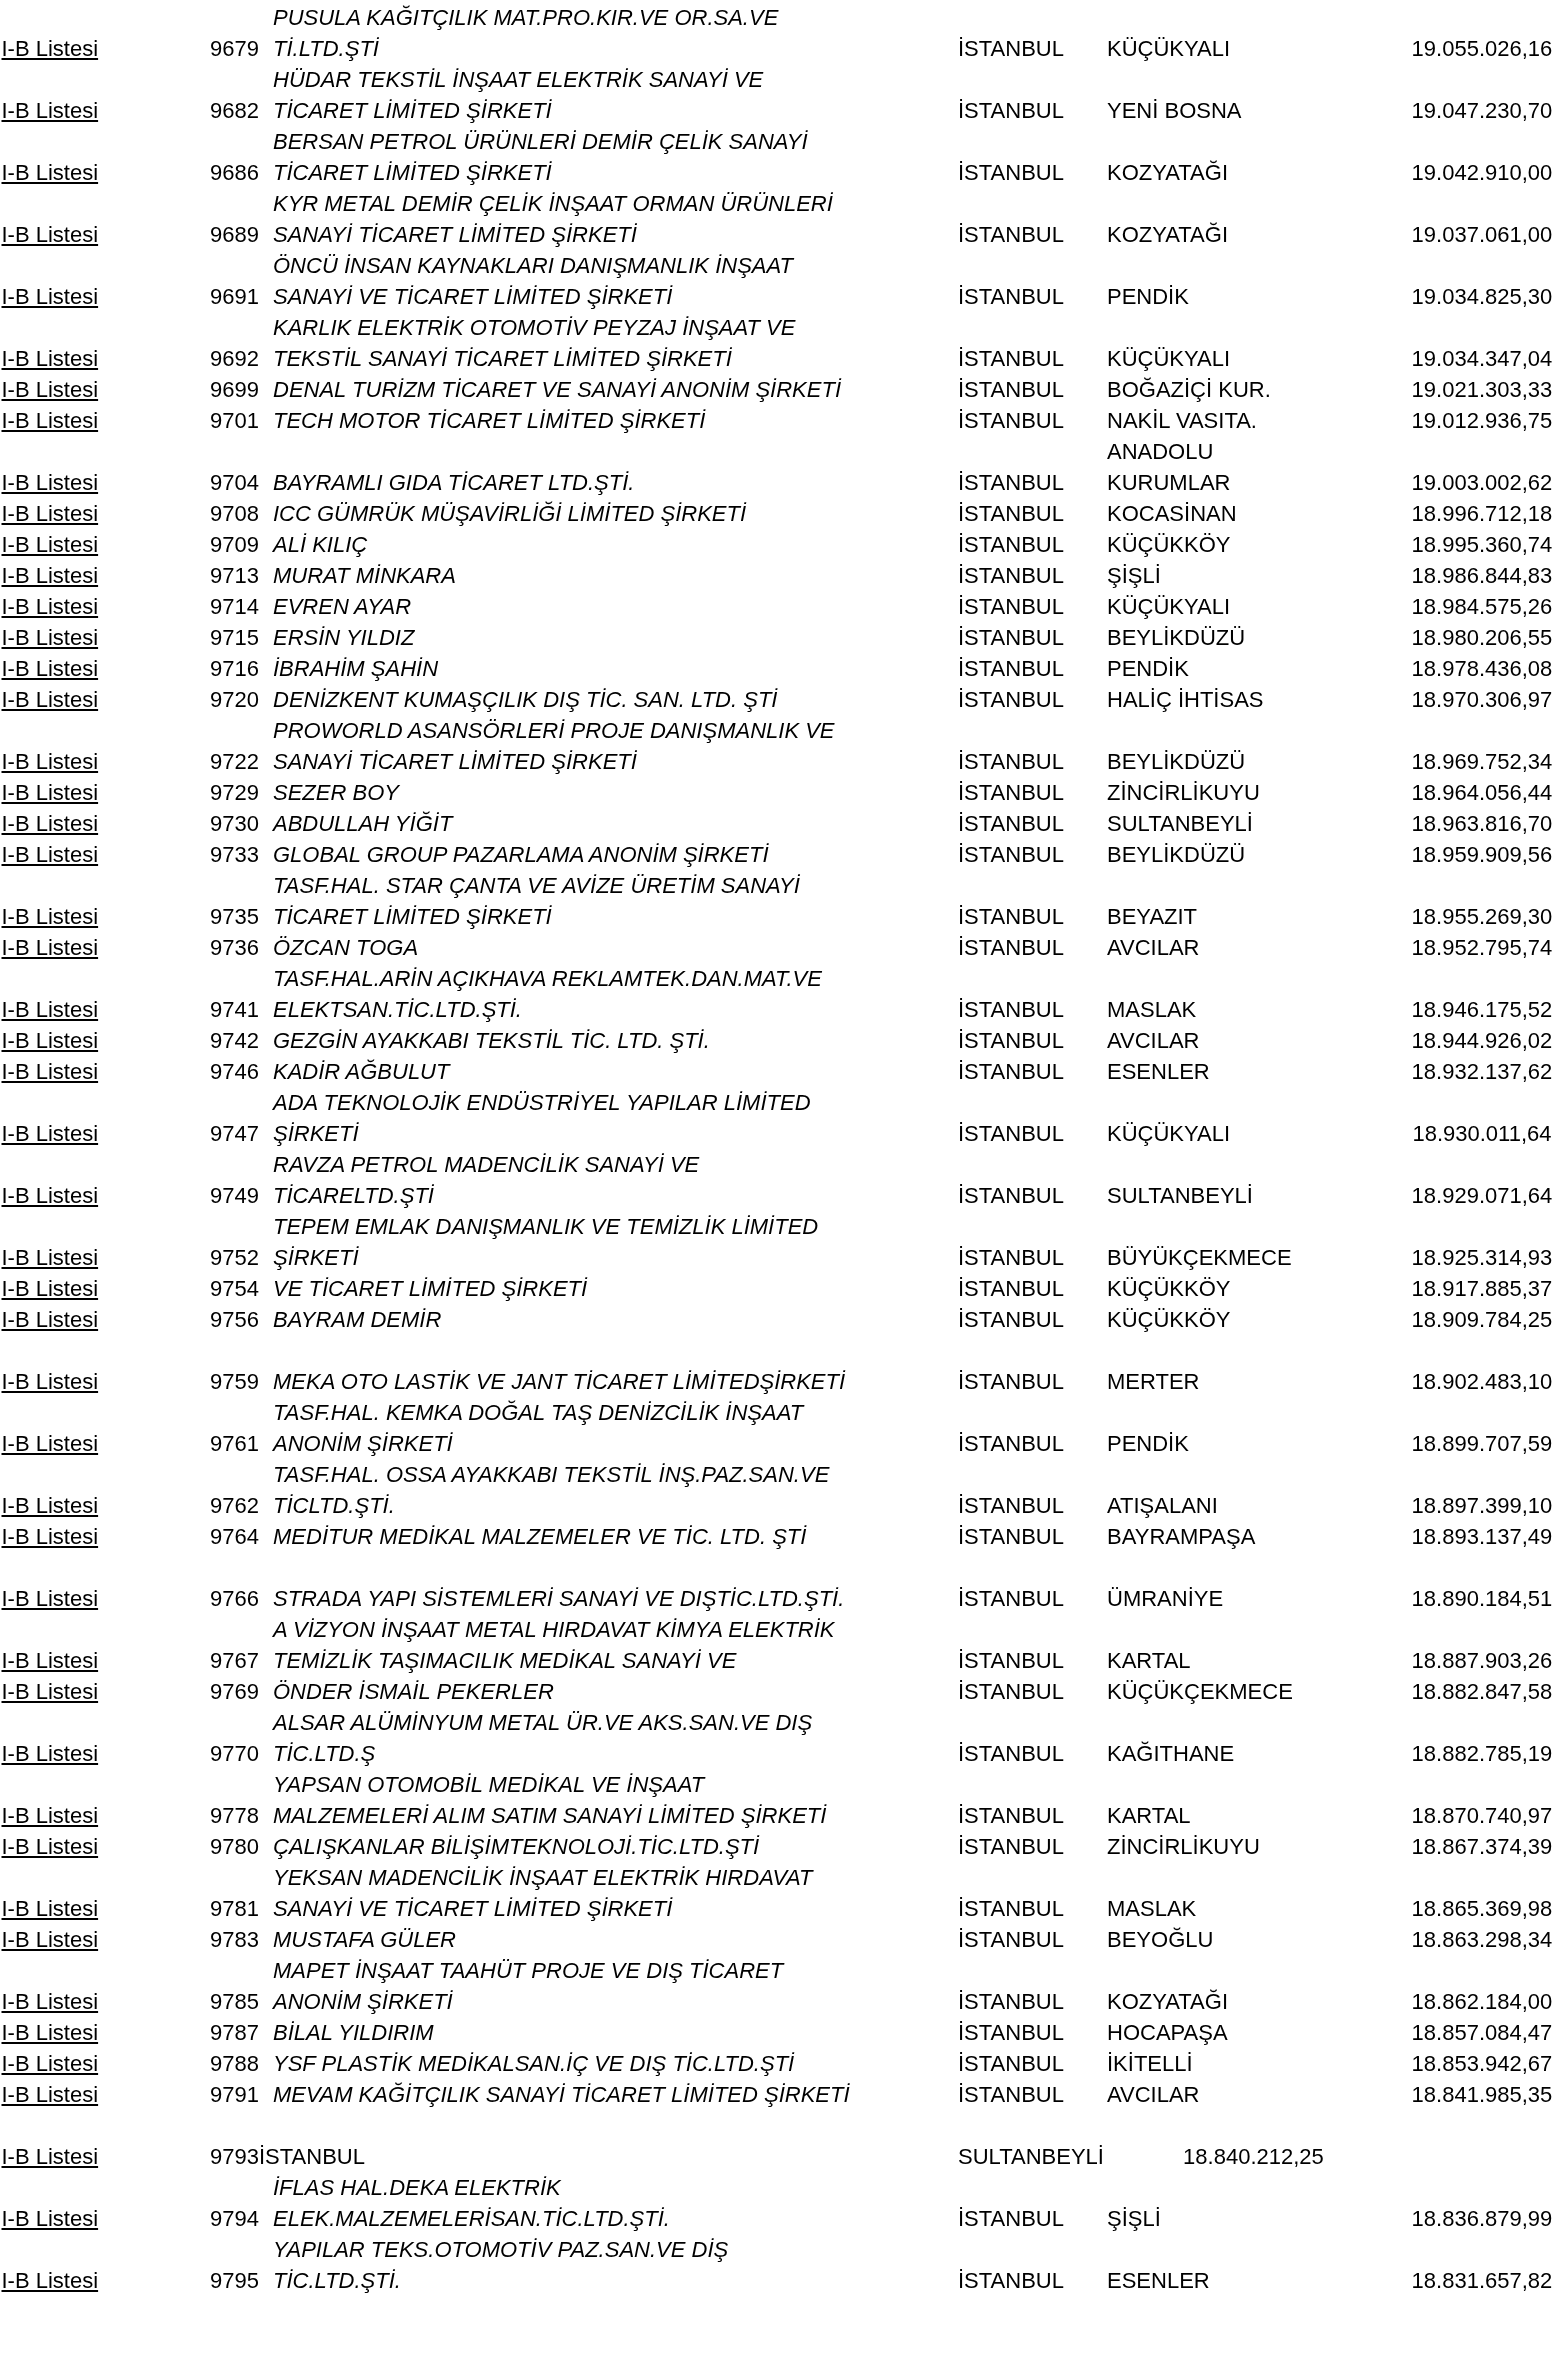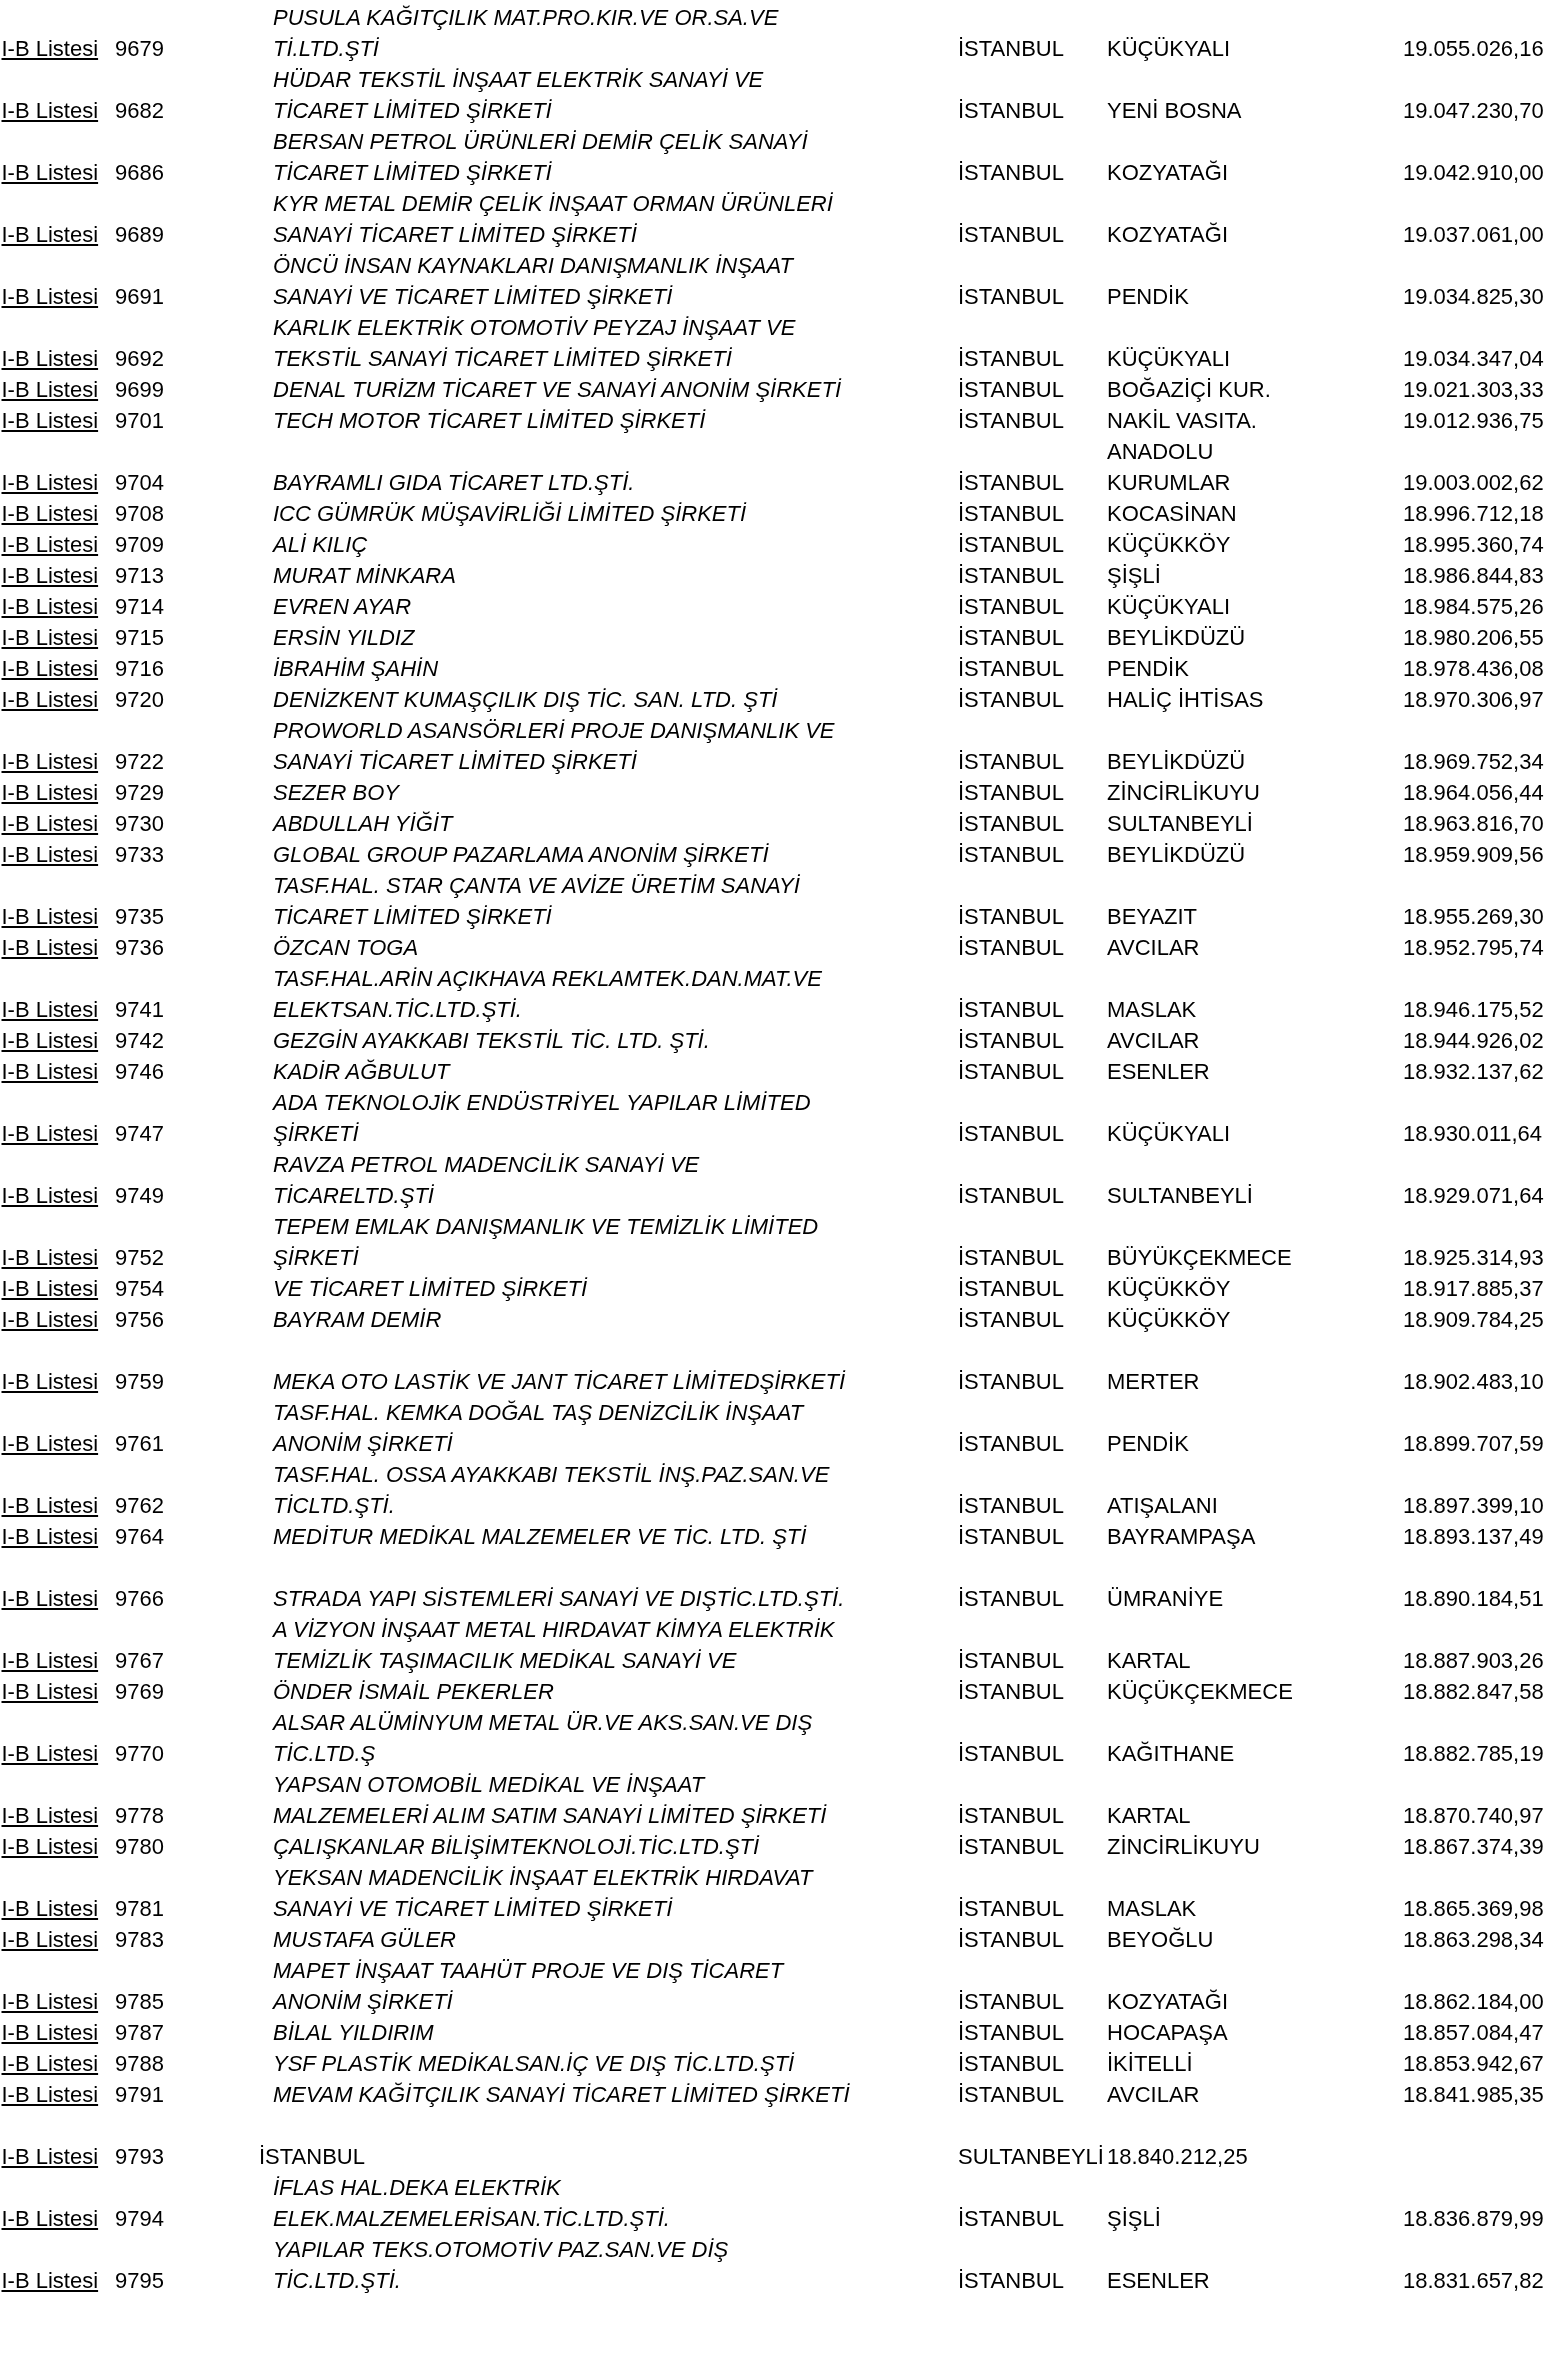--- a/index.html
+++ b/index.html
@@ -16,23 +16,23 @@
     padding-top: 1.5px;
   }
   .table { width: 1565px; }
   .row {
     display: grid;
     grid-template-columns: 115px 144px 699px 149px 296px 161px;
     align-items: end;
   }
   .cell { white-space: nowrap; }
   .c-list { padding-left: 1.5px; text-decoration: underline; }
-  .c-rank { text-align: left; }
+  .c-rank { text-align: right; }
   .c-name { padding-left: 14px; box-sizing: border-box; font-style: italic; }
-  .c-amount { text-align: left; padding-right: 3.1px; box-sizing: border-box; }
+  .c-amount { text-align: center; padding-right: 3.1px; box-sizing: border-box; }
   .gap { height: 31px; }
 </style>
 </head>
 <body style="background: rgb(255, 255, 255); color: rgb(0, 0, 0);">
 
 <div class="table" id="table-root">
   <div class="row">
     <div class="cell c-list">I-B Listesi</div>
     <div class="cell c-rank">9679</div>
     <div class="cell c-name">

